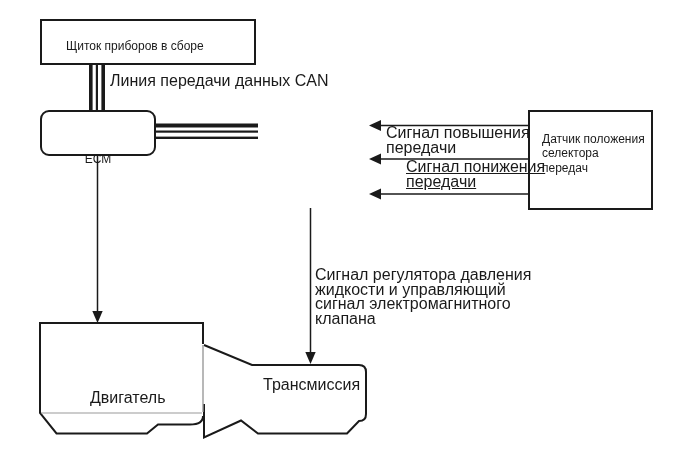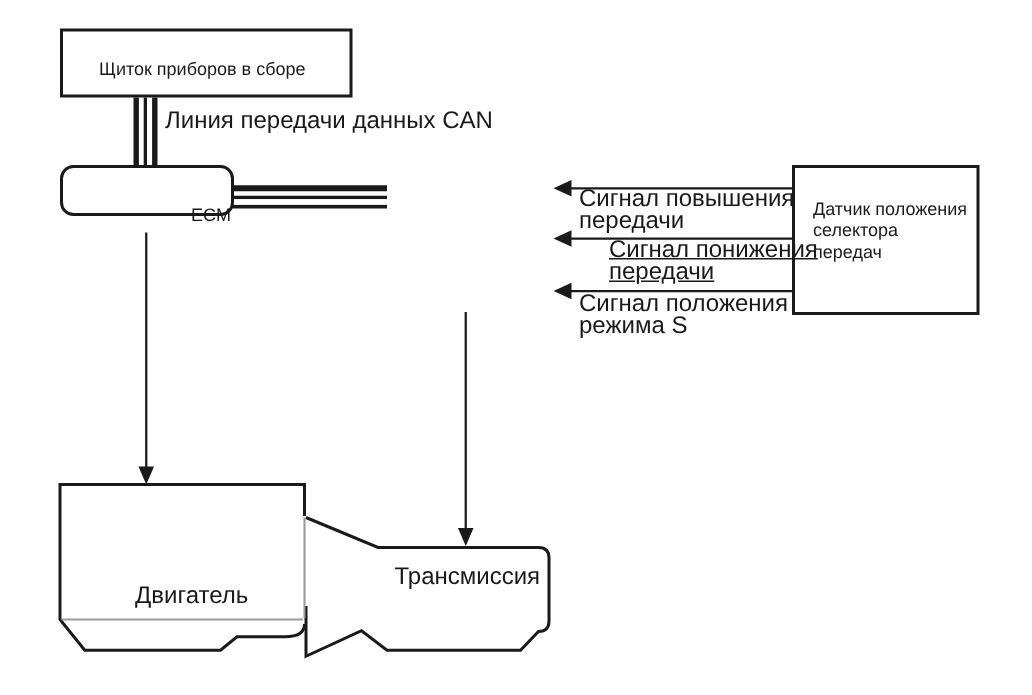--- a/index.html
+++ b/index.html
@@ -95,25 +95,25 @@
     <g>
       <line x1="528" y1="159" x2="380" y2="159" stroke="#1a1a1a" stroke-width="1.5"></line>
       <polygon points="381,153.5 381,164.5 369,159" fill="#1a1a1a"></polygon>
     </g>
     <g>
       <line x1="528" y1="194" x2="380" y2="194" stroke="#1a1a1a" stroke-width="1.5"></line>
       <polygon points="381,188.5 381,199.5 369,194" fill="#1a1a1a"></polygon>
     </g>
   </svg>
 
-  <div class="node" style="left:40px; top:19px; width:195px; height:46px; padding:3px 6px 0 24px;">
+  <div class="node" style="left:40px; top:19px; width:216px; height:46px; padding:3px 6px 0 24px;">
     <span>Щиток приборов в сборе</span>
   </div>
 
-  <div class="node rounded ctr" style="left:40px; top:110px; width:116px; height:34px; padding-top:9px;text-align:right;">
+  <div class="node rounded ctr" style="left:40px; top:110px; width:116px; height:46px; padding-top:25px;">
     <span>ECM</span>
   </div>
 
 
   <div class="node" style="left:528px; top:110px; width:125px; height:100px; padding:5px 4px 16px 12px;">
     <span>Датчик положения
 селектора передач</span>
   </div>
 
   <div class="lbl" style="left:90px; top:360px;margin-top:31px;">Двигатель</div>
@@ -121,18 +121,20 @@
   <div class="lbl" style="left:263px; top:378px;">Трансмиссия</div>
 
   <div class="lbl" style="left:110px; top:74px;">Линия передачи данных CAN</div>
 
   <div class="lbl" style="left:386px; top:126px;">Сигнал повышения
 передачи</div>
 
   <div class="lbl" style="left:406px; top:160px;text-decoration:underline;">Сигнал понижения
 передачи</div>
 
-  <div class="lbl" style="left:386px; top:196px;">Сигнал положения
-режима S</div>
 
 
+  <div class="lbl" style="left:315px; top:268px;">Сигнал регулятора давления
+жидкости и управляющий
+сигнал электромагнитного
+клапана</div>
 
 </div>
 
 </body></html>

